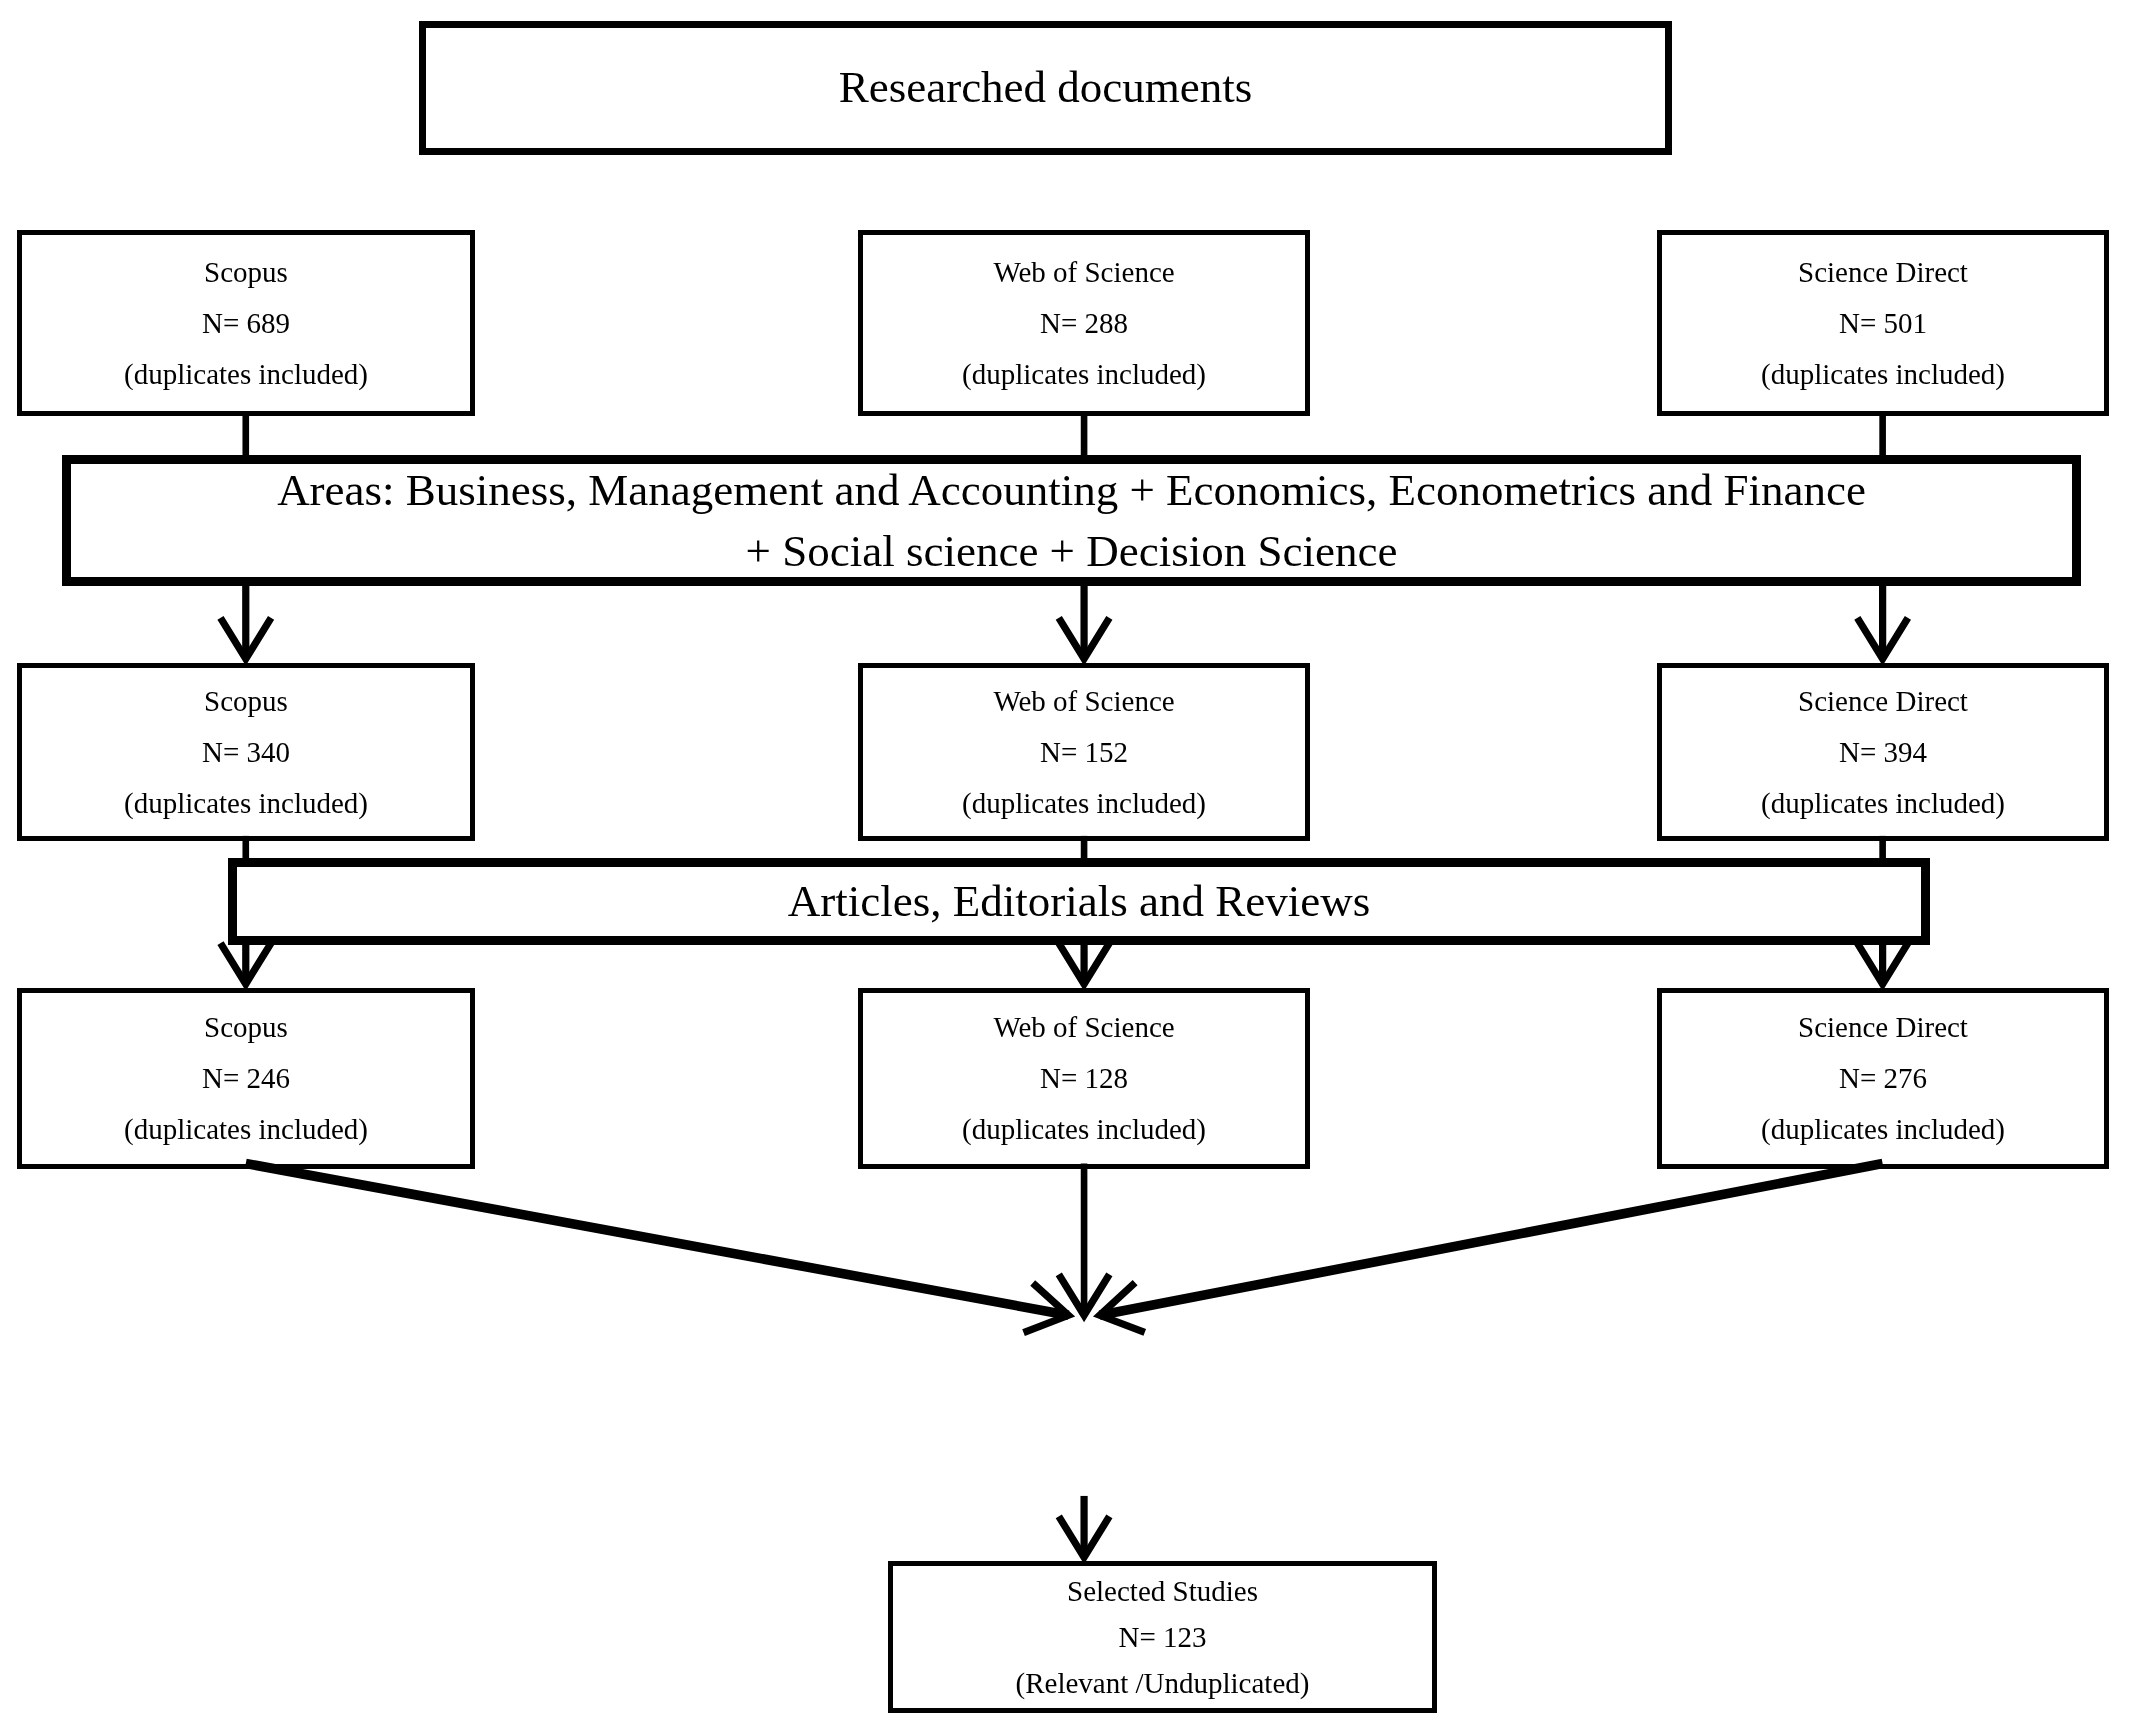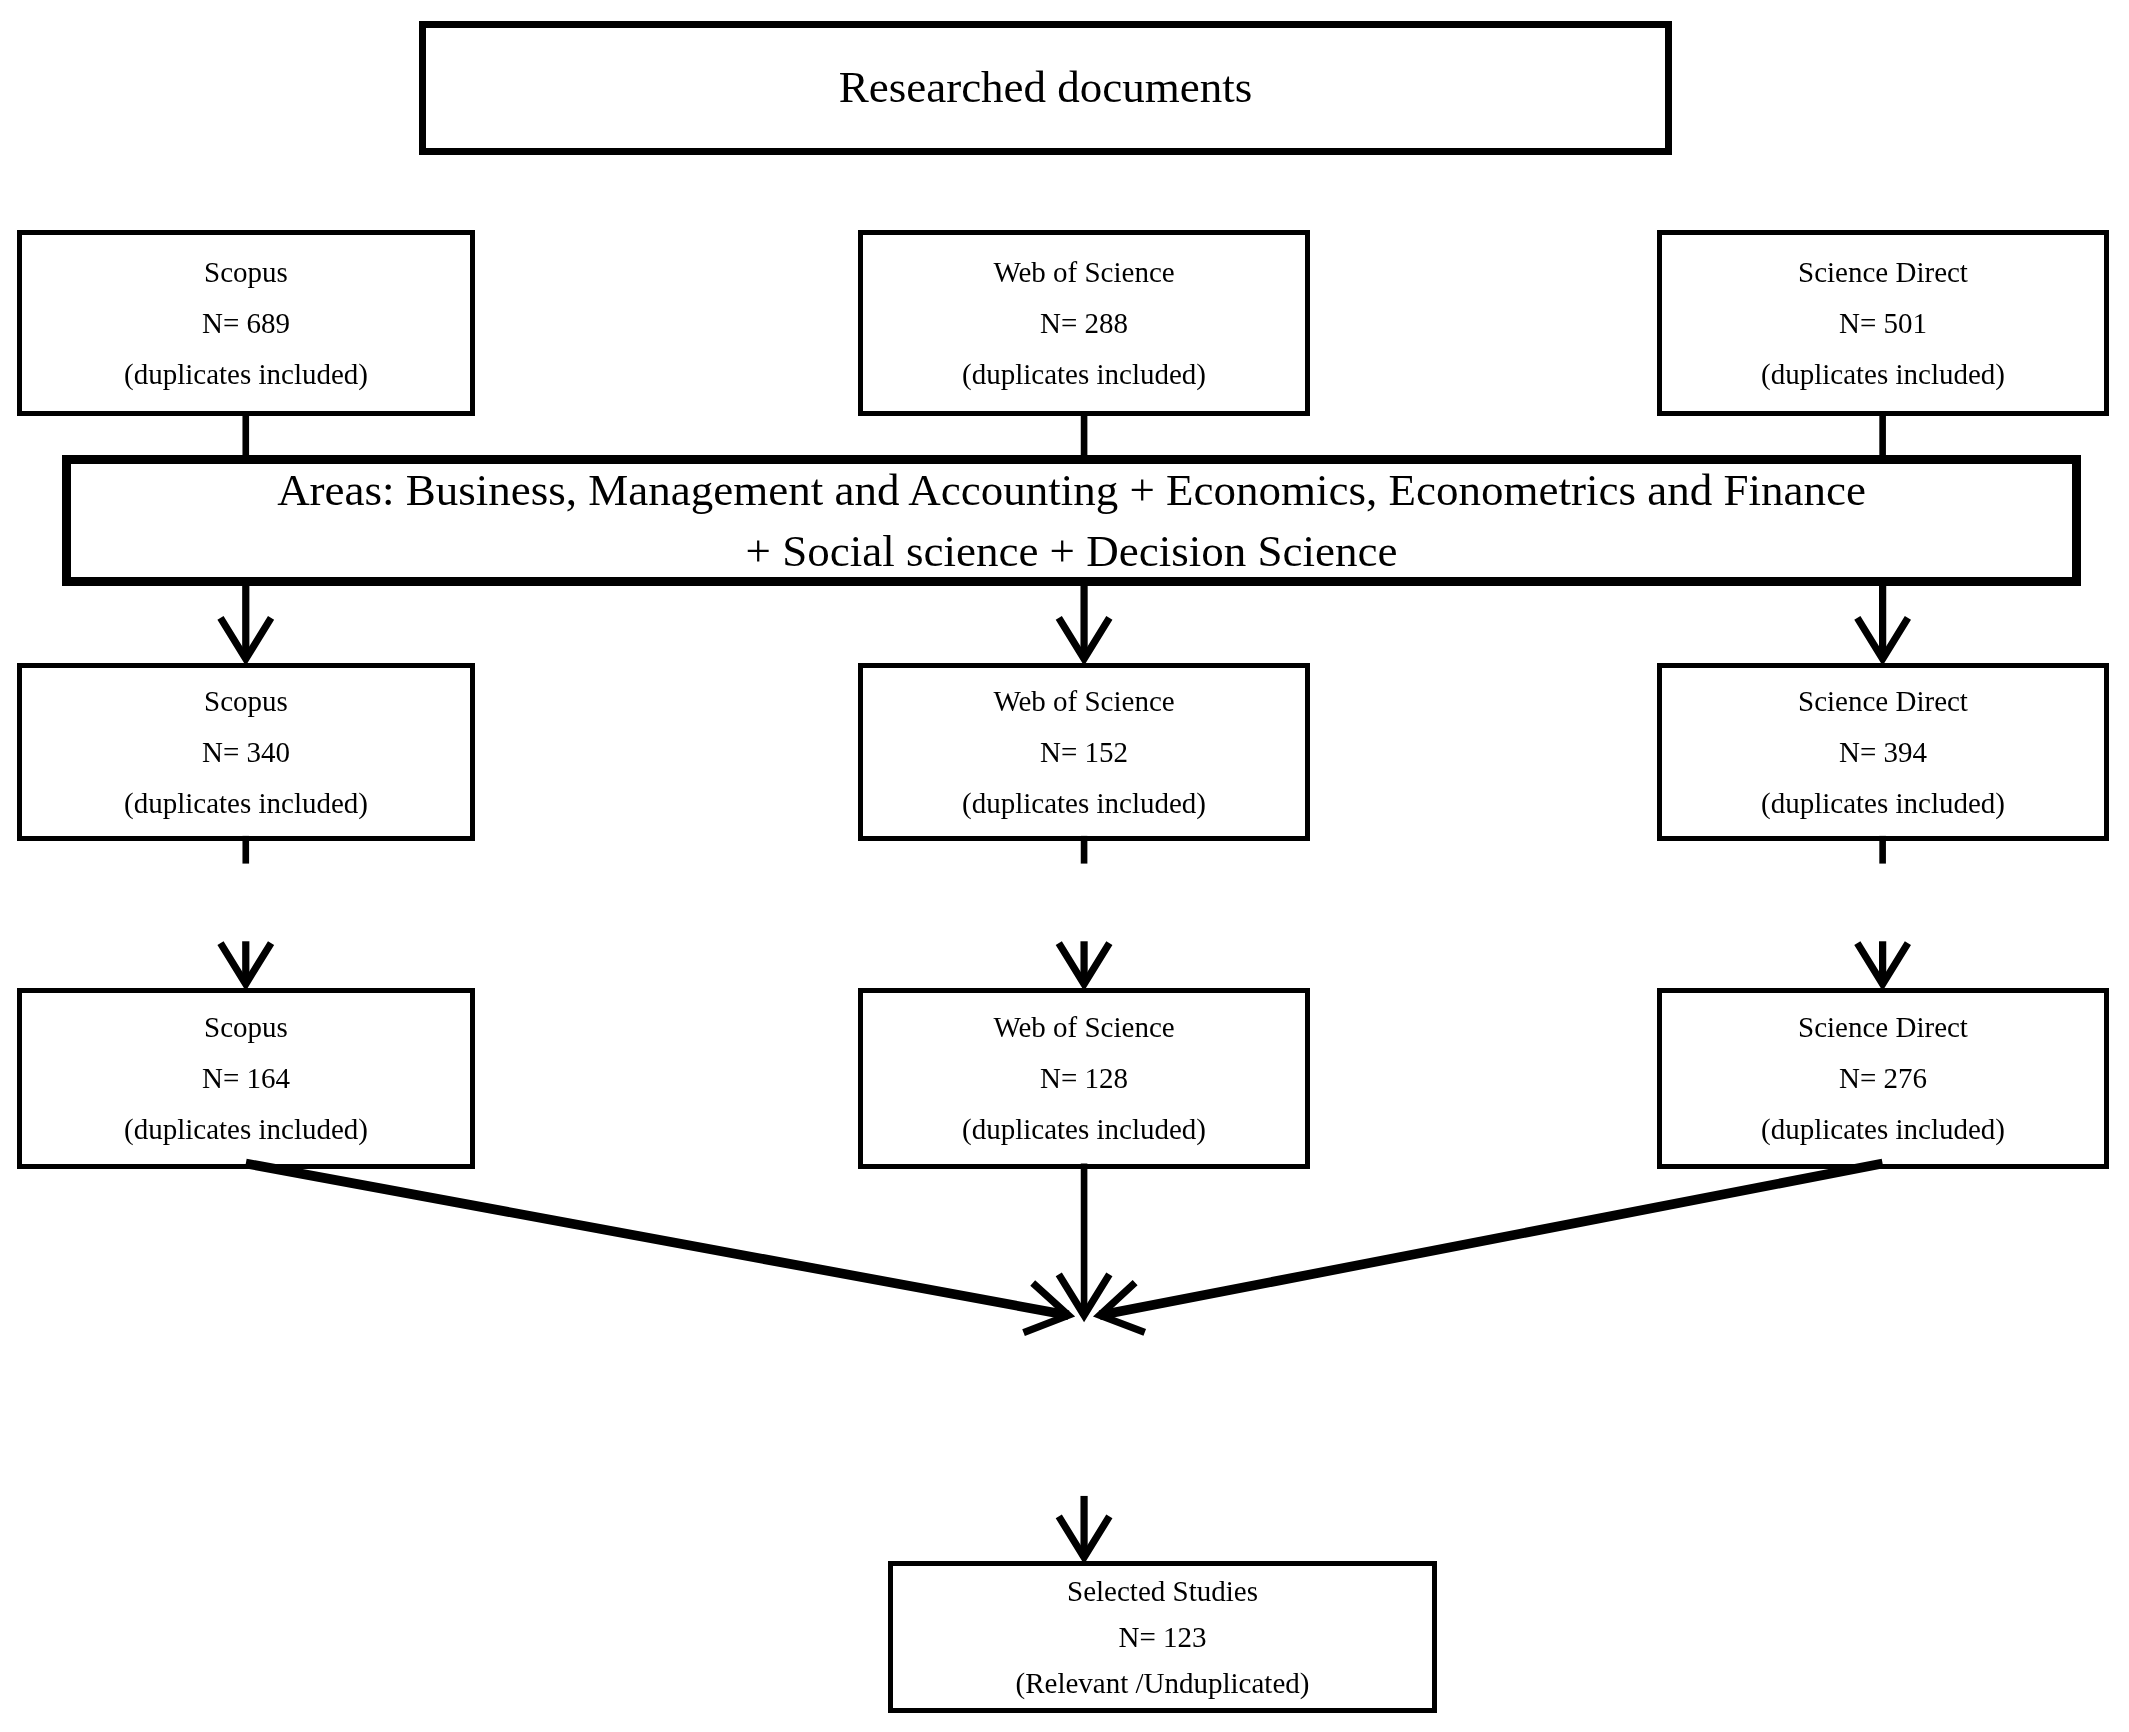--- a/index.html
+++ b/index.html
@@ -112,24 +112,27 @@
     <div class="line">Web of Science</div>
     <div class="line">N= 152</div>
     <div class="line">(duplicates included)</div>
   </div>
   <div class="box small" style="left:1657px; top:663px; width:452px; height:178px;">
     <div class="line">Science Direct</div>
     <div class="line">N= 394</div>
     <div class="line">(duplicates included)</div>
   </div>
 
+  <div class="box big thick" style="left:228px; top:858px; width:1702px; height:87px;">
+    <div class="line">Articles, Editorials and Reviews</div>
+  </div>
 
   <div class="box small" style="left:17px; top:988px; width:458px; height:181px;">
     <div class="line">Scopus</div>
-    <div class="line">N= 164</div>
+    <div class="line">N= 246</div>
     <div class="line">(duplicates included)</div>
   </div>
   <div class="box small" style="left:858px; top:988px; width:452px; height:181px;">
     <div class="line">Web of Science</div>
     <div class="line">N= 128</div>
     <div class="line">(duplicates included)</div>
   </div>
   <div class="box small" style="left:1657px; top:988px; width:452px; height:181px;">
     <div class="line">Science Direct</div>
     <div class="line">N= 276</div>

